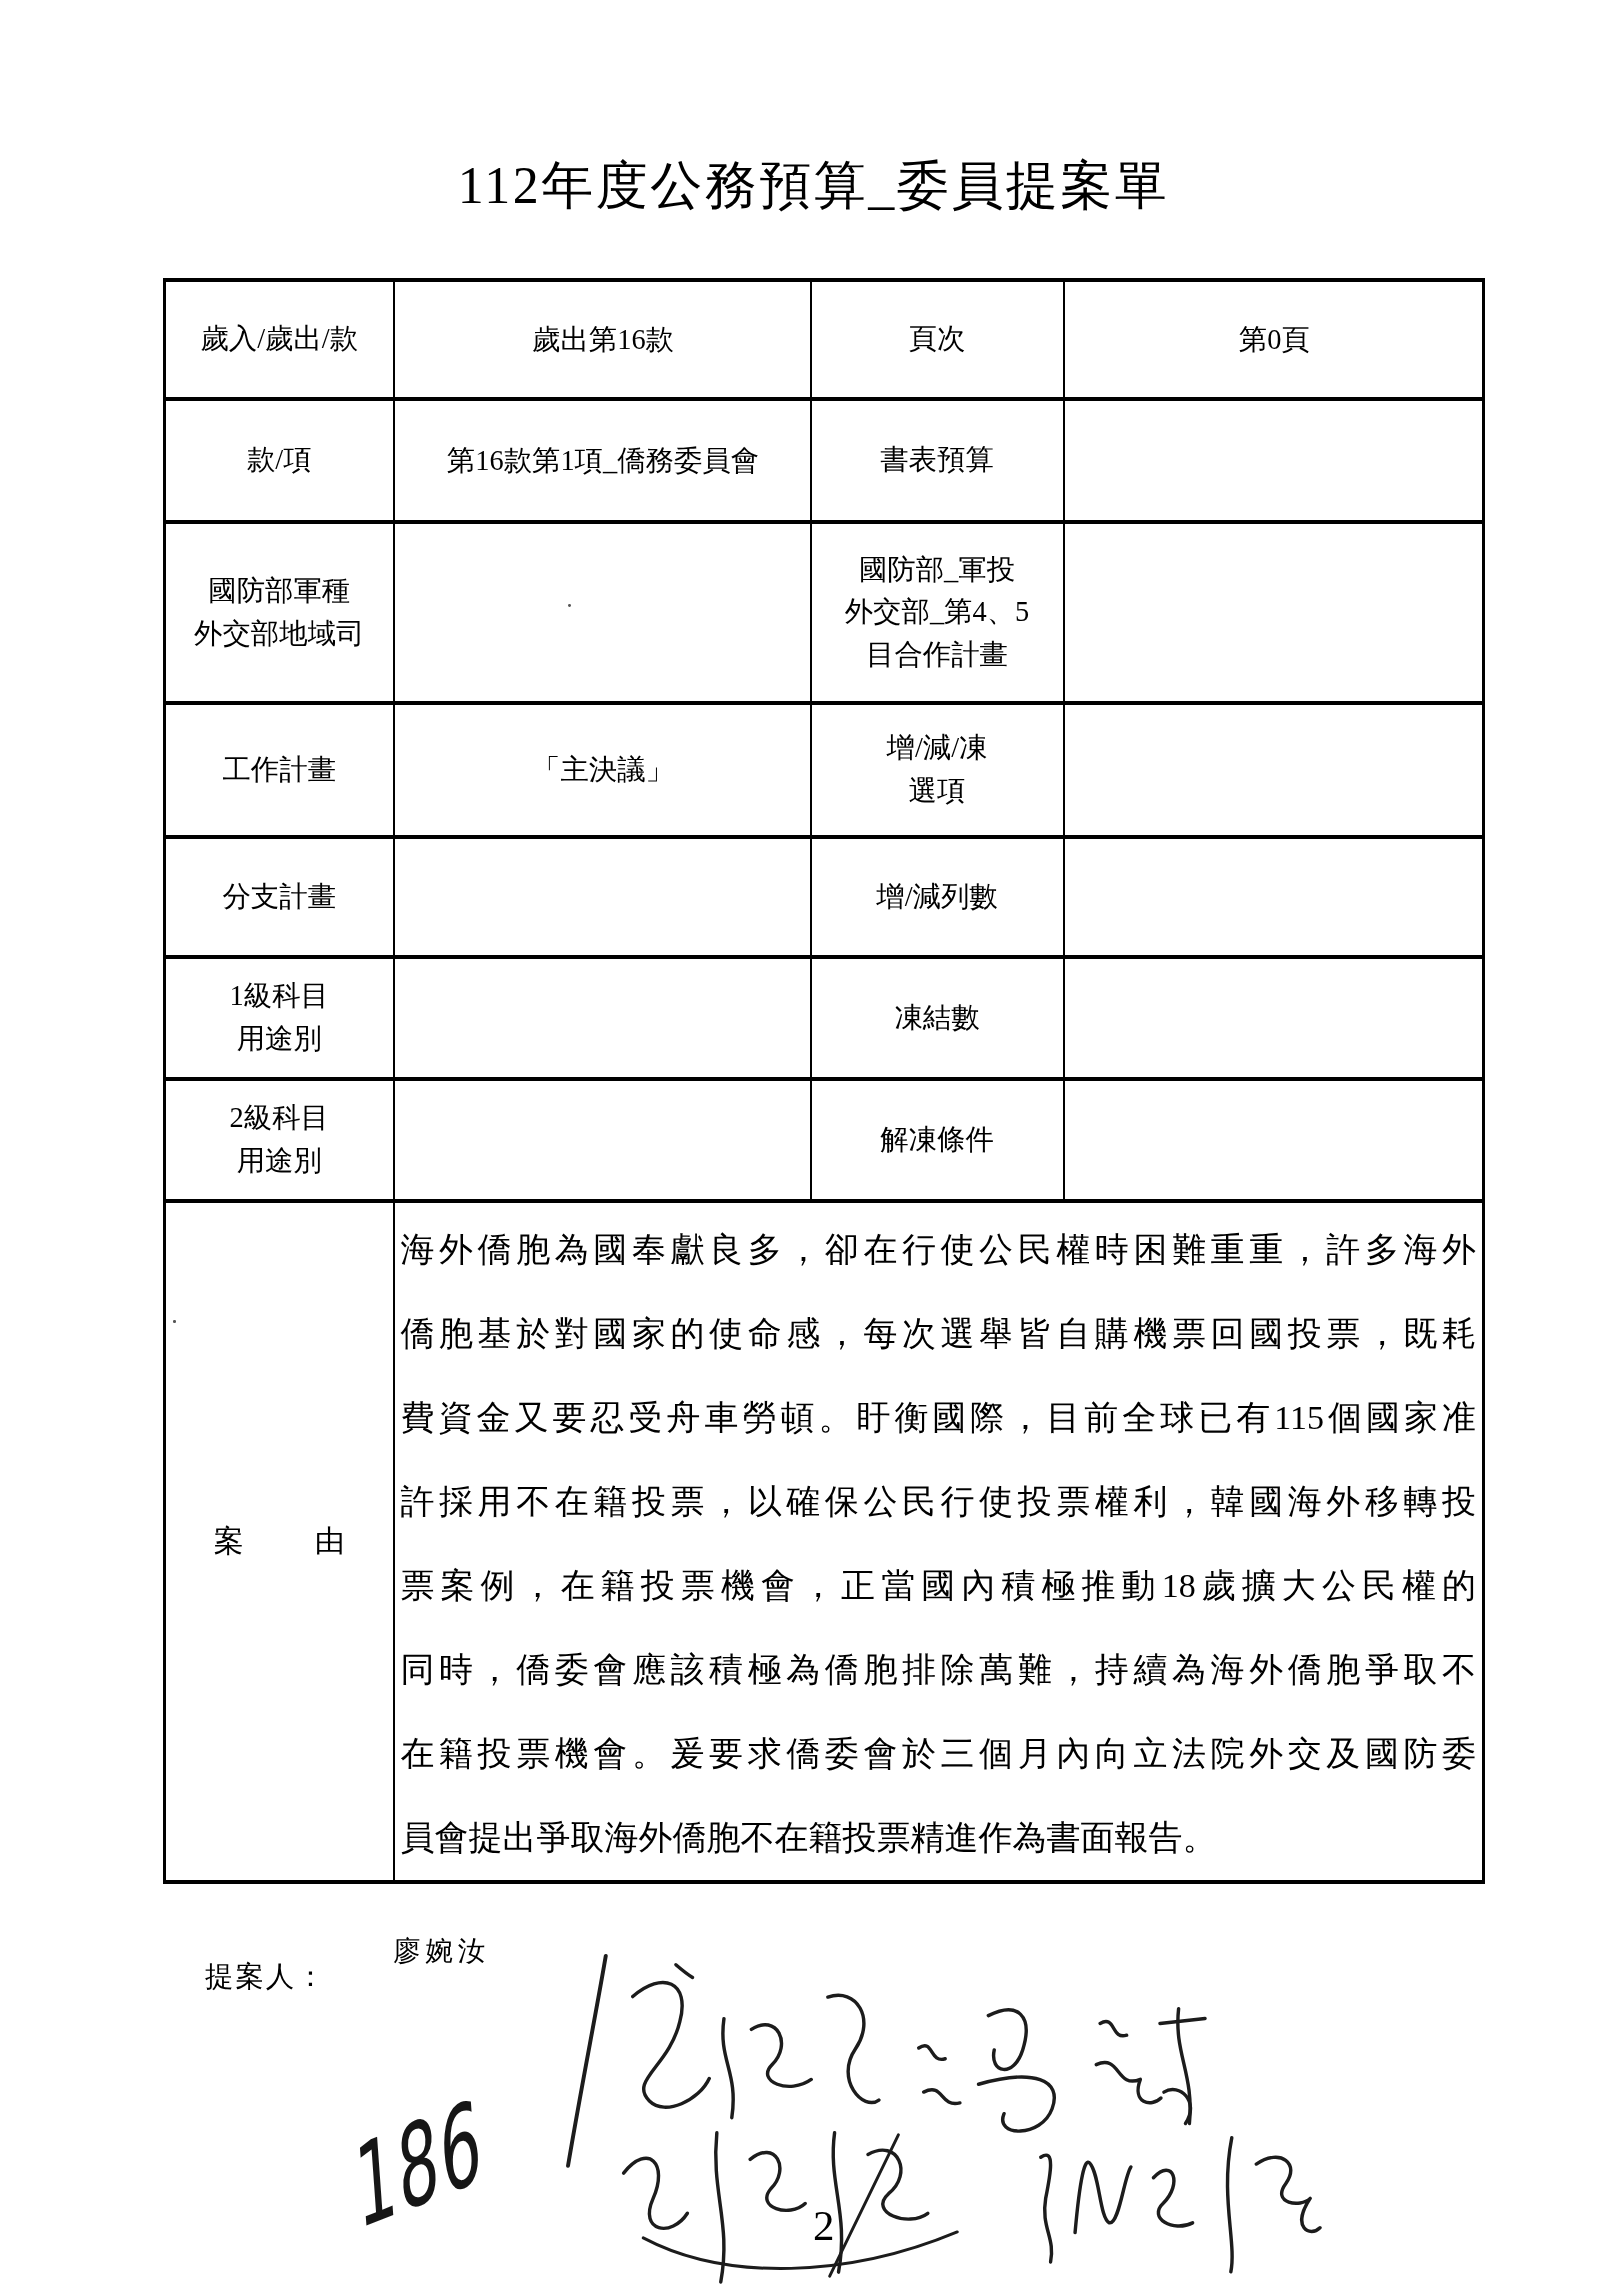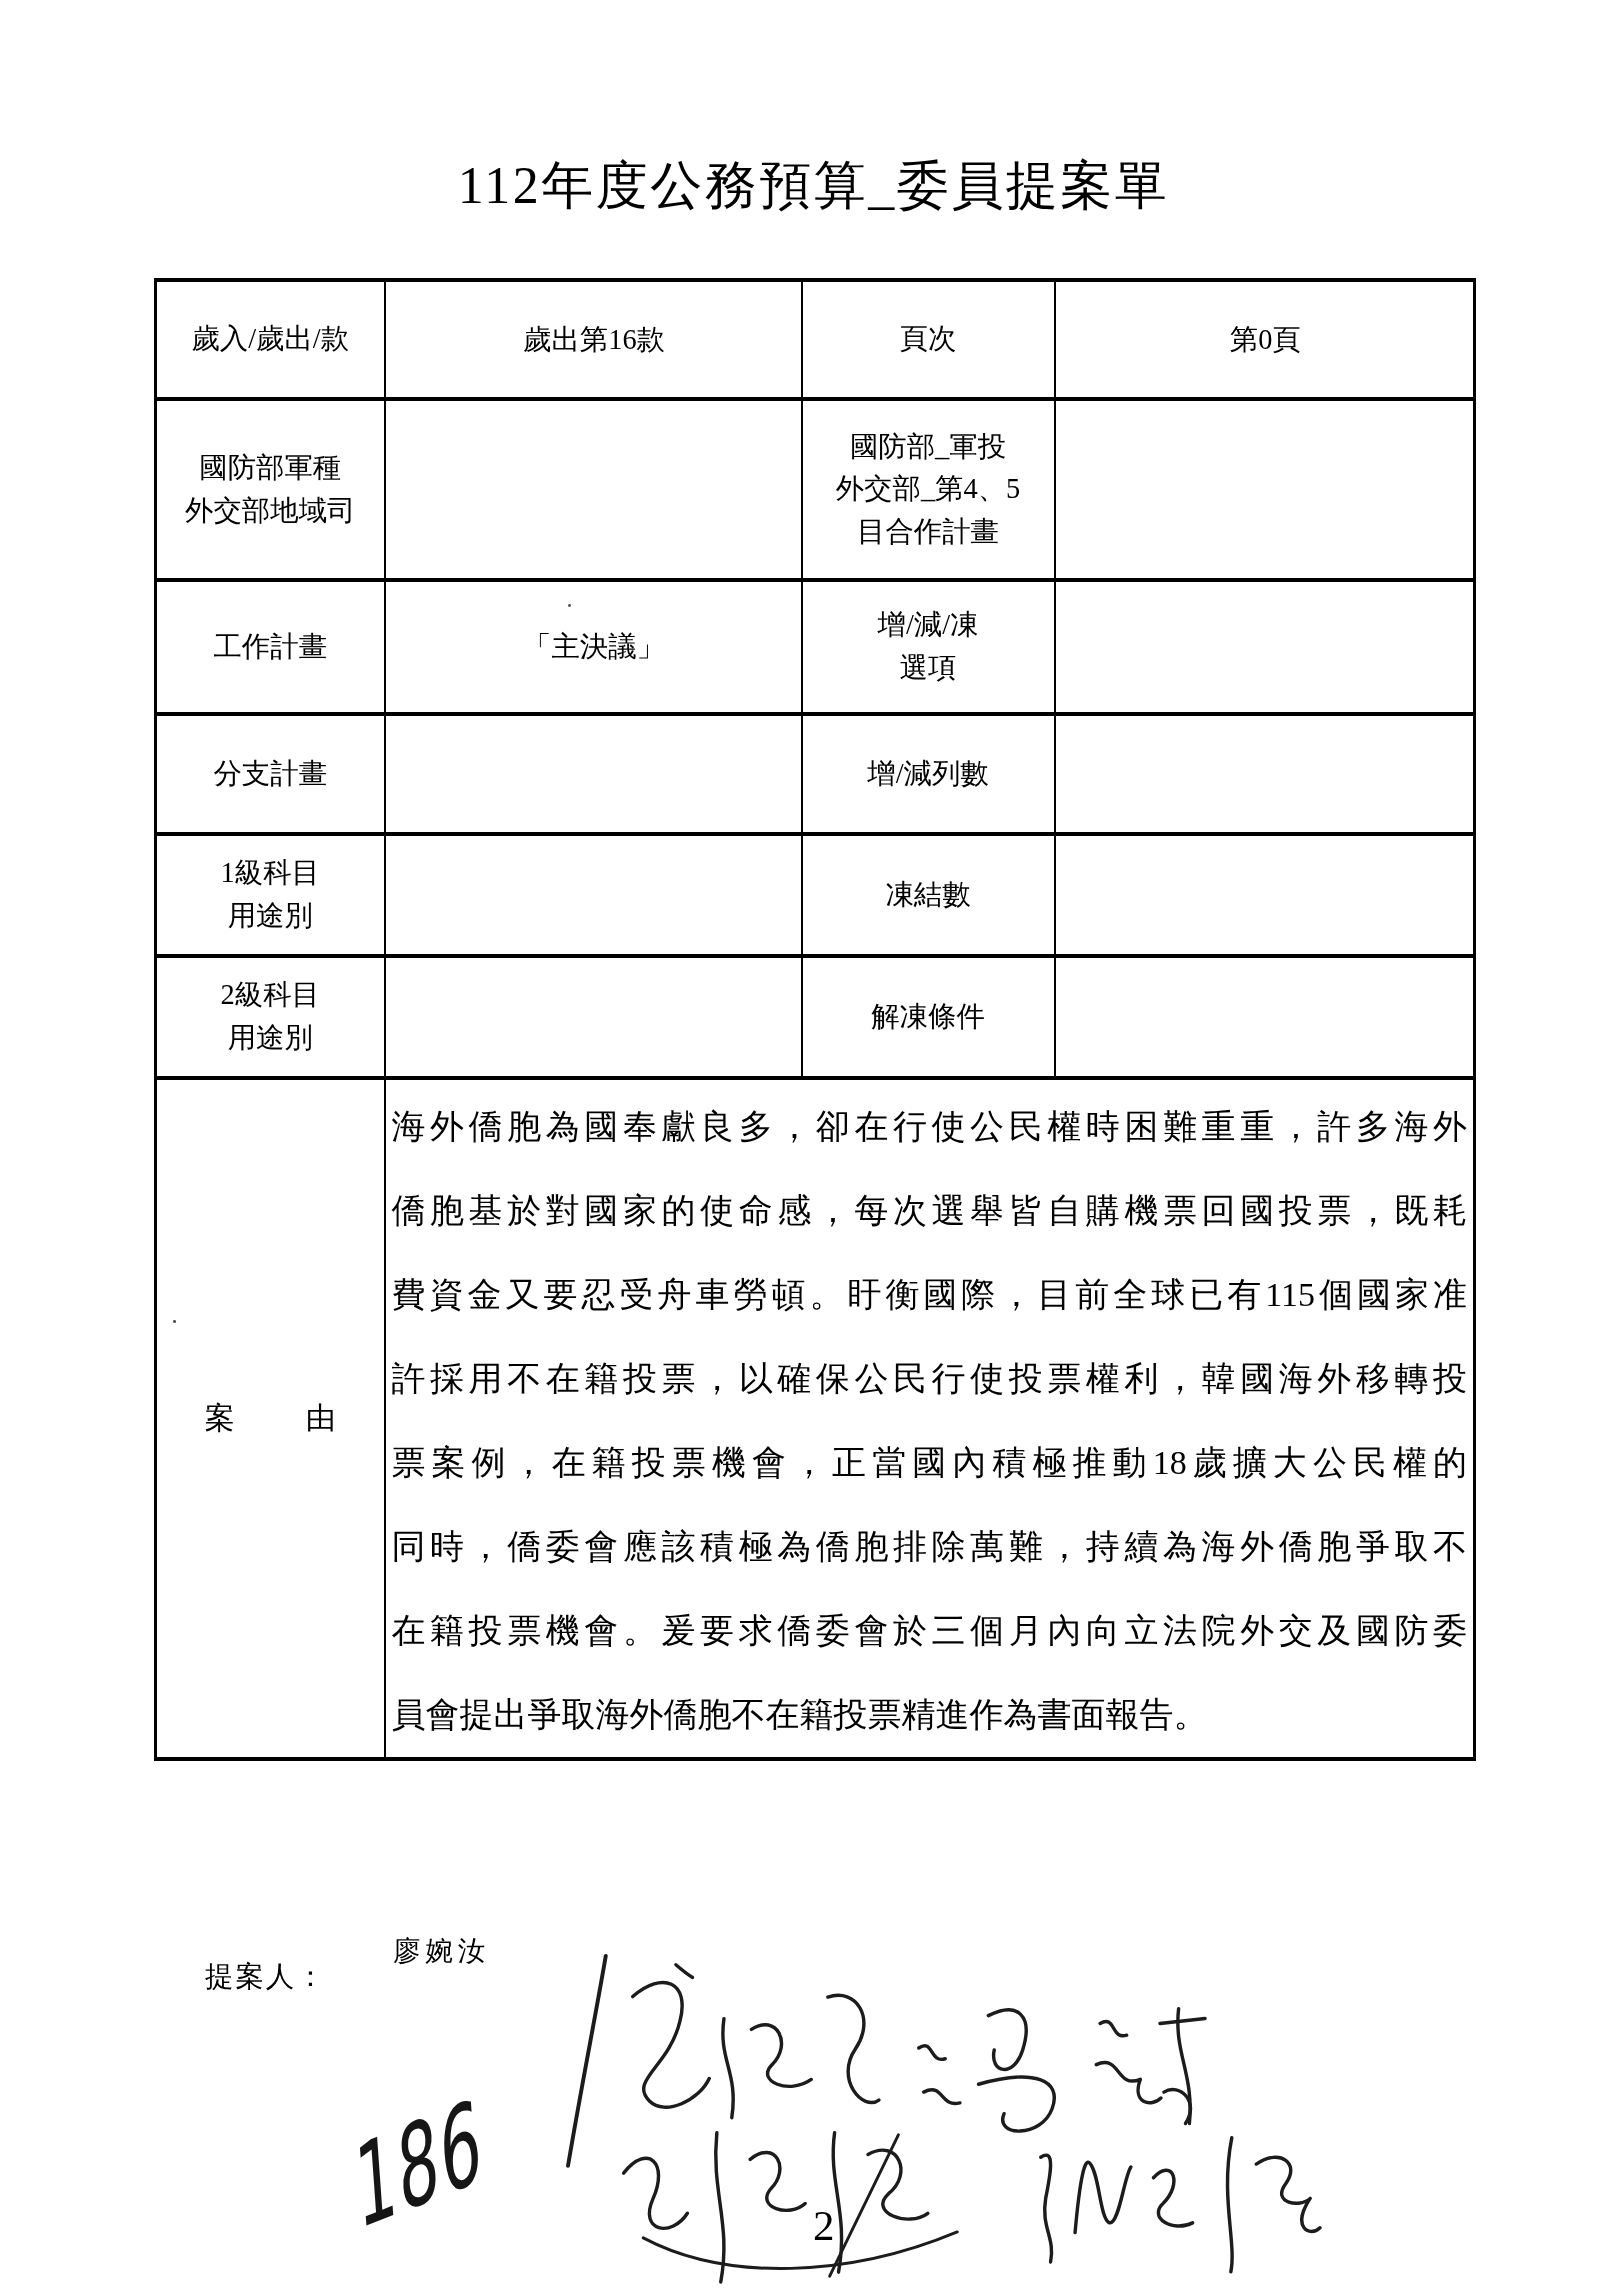--- a/index.html
+++ b/index.html
@@ -7,21 +7,21 @@
     position:relative; width:1540px; height:2295px; background:#ffffff;
     font-family:"Liberation Serif","DejaVu Serif",serif; color:#000;
     overflow:hidden;
   }
   .title {
     position:absolute; left:154px; top:151px; width:1319px;
     text-align:center; font-size:52px; letter-spacing:2.5px; font-weight:normal;
     white-space:nowrap;
   }
   table.form {
-    position:absolute; left:154px; top:278px; width:1319px;
+    position:absolute; left:163px; top:278px; width:1319px;
     border-collapse:collapse; table-layout:fixed;
     border:3.4px solid #000;
   }
   table.form td {
     border-left:2px solid #000; border-right:2px solid #000;
     border-top:4.4px solid #000; border-bottom:4.4px solid #000;
     overflow:hidden;
   }
   td.lab {
     text-align:center; vertical-align:middle; font-size:28.4px;
@@ -83,20 +83,26 @@
         <col style="width:253px">
         <col style="width:420px">
     </colgroup>
     <tbody>
         <tr class="r1">
       <td class="lab">歲入/歲出/款</td>
       <td class="val">歲出第16款</td>
       <td class="lab">頁次</td>
       <td class="val">第0頁</td>
     </tr>
+    <tr class="r2">
+      <td class="lab">款/項</td>
+      <td class="val">第16款第1項_僑務委員會</td>
+      <td class="lab">書表預算</td>
+      <td class="val"></td>
+    </tr>
     <tr class="r3">
       <td class="lab">國防部軍種
 外交部地域司</td>
       <td class="val"></td>
       <td class="lab">國防部_軍投
 外交部_第4、5
 目合作計畫</td>
       <td class="val"></td>
     </tr>
     <tr class="r4">

